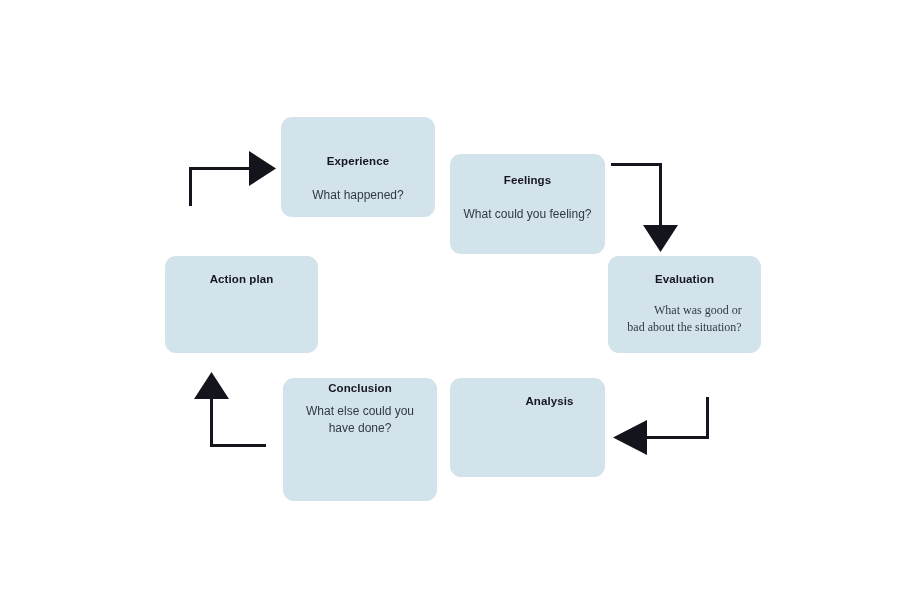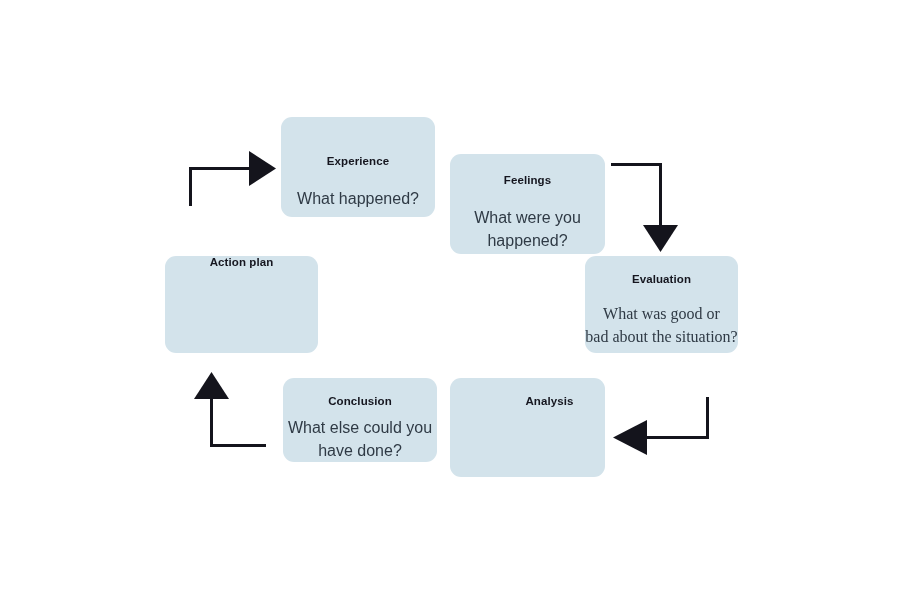--- a/index.html
+++ b/index.html
@@ -38,61 +38,63 @@
     text-align: center;
   }
   .node-title {
     font-weight: bold;
     font-size: 11.5px;
     color: #15161f;
     letter-spacing: 0.1px;
     line-height: 1.2;
   }
   .node-desc {
-    font-size: 16px;
+    font-size: 12px;
     color: #2f3a45;
     line-height: 1.45;
     white-space: pre-line;
   }
 
   
   #node-experience {
     left: 281px; top: 117px; width: 154px; height: 100px;
     padding-top: 38px;
   }
   #node-experience .node-desc { margin-top: 18px; }
 
   #node-feelings {
     left: 450px; top: 117px; width: 155px; height: 100px;
     padding-top: 20px;
     margin-top: 37px;
   }
   #node-feelings .node-desc { margin-top: 18px; }
 
   #node-evaluation {
-    left: 585px; top: 256px; width: 153px; height: 97px;
+    left: 608px; top: 256px; width: 153px; height: 97px;
     padding-top: 17px;
+    text-align: right;
   }
   #node-evaluation .node-desc { margin-top: 15px; font-family: Liberation Serif, serif; }
 
   #node-analysis {
     left: 450px; top: 378px; width: 155px; height: 99px;
     padding-top: 17px;
     padding-left: 44px;
   }
   #node-analysis .node-desc { margin-top: 15px; }
 
   #node-conclusion {
-    left: 283px; top: 378px; width: 154px; height: 84px;
-    padding-top: 17px;
+    left: 283px; top: 378px; width: 154px; height: 123px;
+    padding-top: 4px;
   }
   #node-conclusion .node-desc { margin-top: 7px; }
 
   #node-actionplan {
     left: 165px; top: 256px; width: 153px; height: 97px;
+    padding-top: 17px;
   }
   #node-actionplan .node-desc { margin-top: 15px; }
 </style>
 </head>
 <body>
 
 <div id="canvas">
 
   <svg class="arrow-layer" viewBox="0 0 900 600">
 
@@ -118,21 +120,21 @@
 
   </svg>
 
   <div class="node" id="node-experience">
     <div class="node-title">Experience</div>
     <div class="node-desc">What happened?</div>
   </div>
 
   <div class="node" id="node-feelings">
     <div class="node-title">Feelings</div>
-    <div class="node-desc">What were you happened?</div>
+    <div class="node-desc">What could you feeling?</div>
   </div>
 
   <div class="node" id="node-evaluation">
     <div class="node-title">Evaluation</div>
     <div class="node-desc">What was good or
 bad about the situation?</div>
   </div>
 
   <div class="node" id="node-analysis">
     <div class="node-title">Analysis</div>

